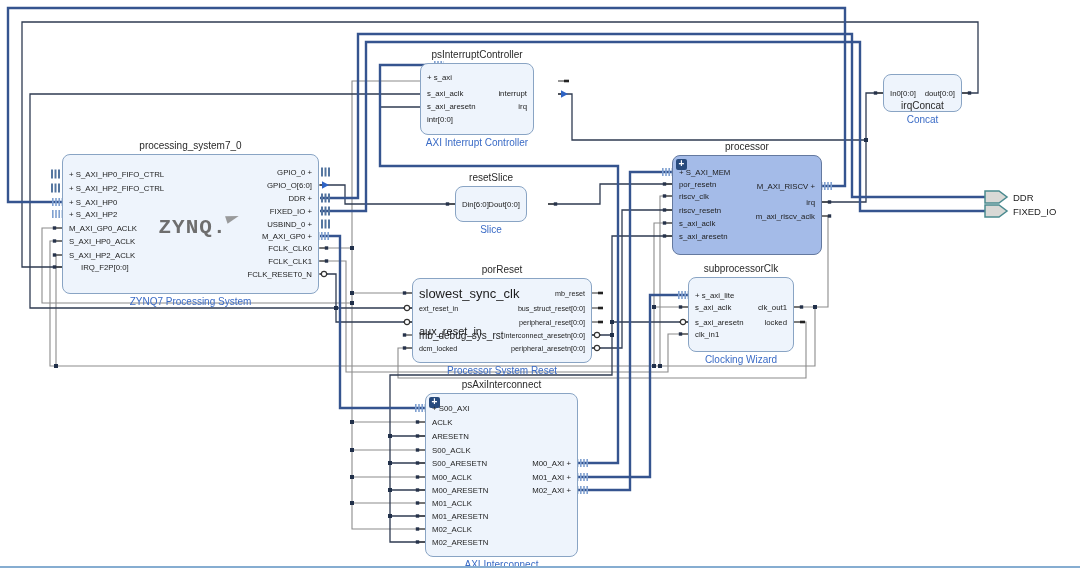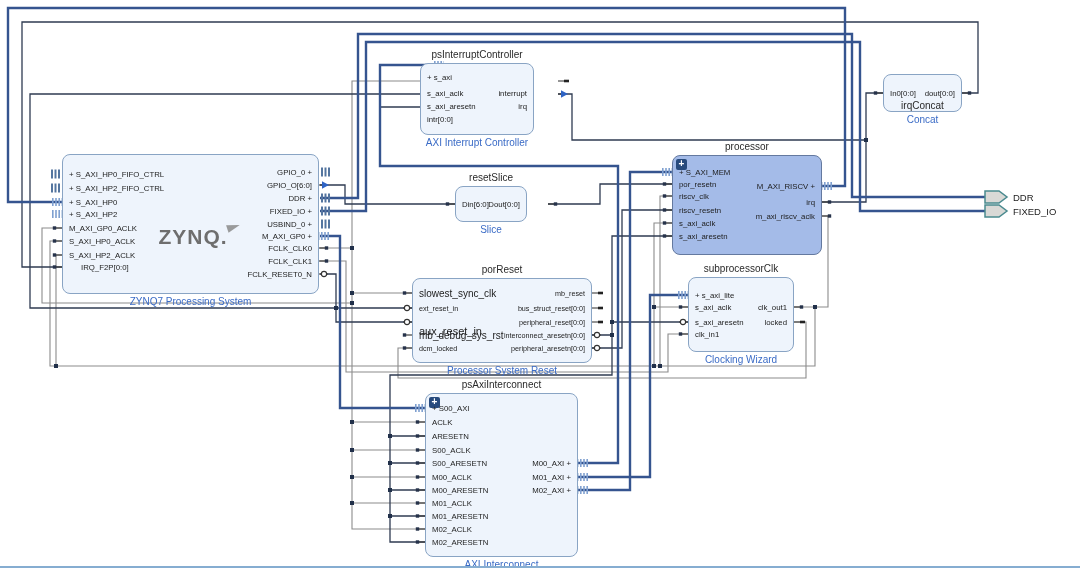--- a/index.html
+++ b/index.html
@@ -232,22 +232,23 @@
         <text x="1013" y="200.5" class="extlabel">DDR</text>
       </g>
       <g>
         <path d="M 985 205 h 14 l 8 6 l -8 6 h -14 z" fill="#d9d9d6" stroke="#4a8a8f" stroke-width="1.5"></path>
         <text x="1013" y="214.5" class="extlabel">FIXED_IO</text>
       </g>
     </svg>
   <div id="blocks">
       <div class="blk" style="left: 62px; top: 154px; width: 257px; height: 140px;">
         <div class="body"></div>
+        <div class="btitle" style="top: -14px;">processing_system7_0</div>
         <div class="blabel" style="top: 142px;">ZYNQ7 Processing System</div>
-        <div class="logo" style="left: 96.5px; top: 71px;"><span>ZYNQ</span><span class="dot">.</span><span class="swoosh"></span></div>
+        <div class="logo" style="left: 96.5px; top: 62px; font-family: Liberation Mono, monospace;"><span>ZYNQ</span><span class="dot">.</span><span class="swoosh"></span></div>
         <div class="prow l" style="left: 7px; top: 14.5px;">+ S_AXI_HP0_FIFO_CTRL</div>
         <div class="prow l" style="left: 7px; top: 28.5px;">+ S_AXI_HP2_FIFO_CTRL</div>
         <div class="prow l" style="left: 7px; top: 42.5px;">+ S_AXI_HP0</div>
         <div class="prow l" style="left: 7px; top: 54.5px;">+ S_AXI_HP2</div>
         <div class="prow l" style="left: 7px; top: 68.5px;">M_AXI_GP0_ACLK</div>
         <div class="prow l" style="left: 7px; top: 81.5px;">S_AXI_HP0_ACLK</div>
         <div class="prow l" style="left: 7px; top: 95.5px;">S_AXI_HP2_ACLK</div>
         <div class="prow l" style="left: 7px; top: 107.5px; padding-left: 12px;">IRQ_F2P[0:0]</div>
         <div class="prow r" style="right: 7px; top: 12.5px;">GPIO_0 +</div>
         <div class="prow r" style="right: 7px; top: 25.5px;">GPIO_O[6:0]</div>
@@ -274,21 +275,21 @@
         <div class="body"></div>
         <div class="btitle" style="top: -14px;">resetSlice</div>
         <div class="blabel" style="top: 38px;">Slice</div>
         <div class="prow l" style="left: 7px; top: 12.5px;">Din[6:0]</div>
         <div class="prow r" style="right: 7px; top: 12.5px;">Dout[0:0]</div>
       </div>
       <div class="blk" style="left: 412px; top: 278px; width: 180px; height: 85px;">
         <div class="body"></div>
         <div class="btitle" style="top: -14px;">porReset</div>
         <div class="blabel" style="top: 87px;">Processor System Reset</div>
-        <div class="prow l" style="left: 7px; top: 9.5px; font-size: 10px;">slowest_sync_clk</div>
+        <div class="prow l" style="left: 7px; top: 9.5px; font-size: 13px;">slowest_sync_clk</div>
         <div class="prow l" style="left: 7px; top: 24.5px; font-size: 7.2px;">ext_reset_in</div>
         <div class="prow l" style="left: 7px; top: 48px; font-size: 11px;">aux_reset_in</div>
         <div class="prow l" style="left: 7px; top: 51.5px; font-size: 10px;">mb_debug_sys_rst</div>
         <div class="prow l" style="left: 7px; top: 64.5px; font-size: 7.2px;">dcm_locked</div>
         <div class="prow r" style="right: 7px; top: 9.5px; font-size: 7.2px;">mb_reset</div>
         <div class="prow r" style="right: 7px; top: 24.5px; font-size: 7.2px;">bus_struct_reset[0:0]</div>
         <div class="prow r" style="right: 7px; top: 38.5px; font-size: 7.2px;">peripheral_reset[0:0]</div>
         <div class="prow r" style="right: 7px; top: 51.5px; font-size: 7.2px;">interconnect_aresetn[0:0]</div>
         <div class="prow r" style="right: 7px; top: 64.5px; font-size: 7.2px;">peripheral_aresetn[0:0]</div>
       </div>

